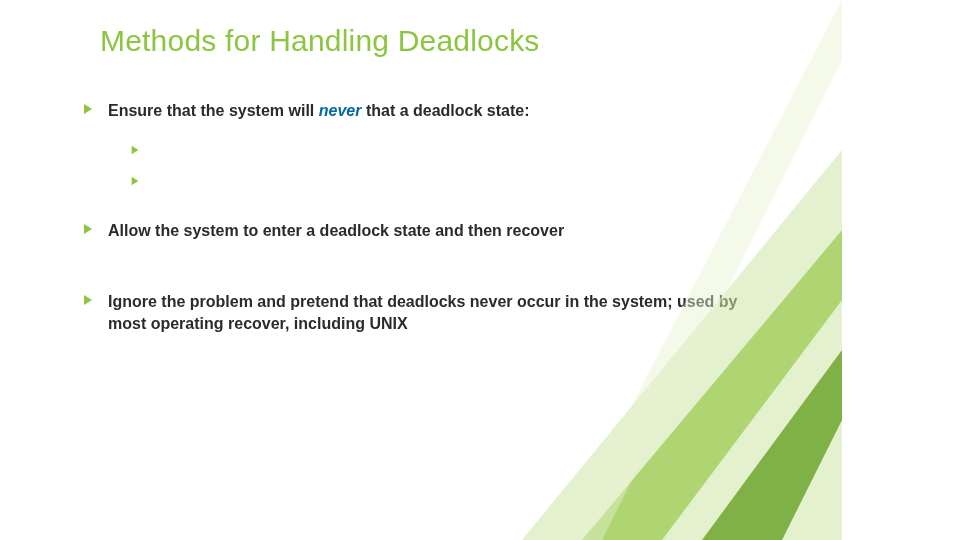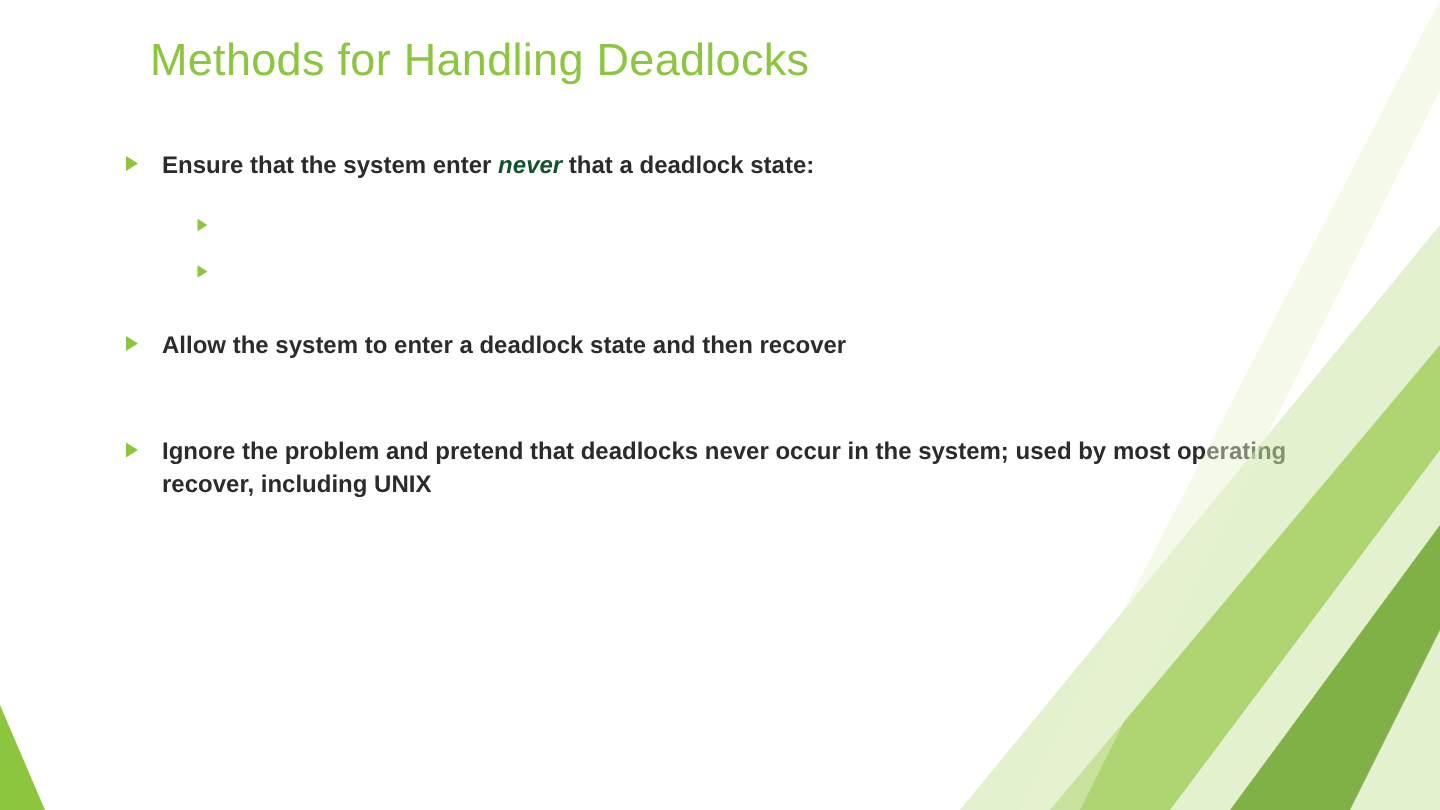--- a/index.html
+++ b/index.html
@@ -1,19 +1,19 @@
 <!DOCTYPE html>
 <html><head>
 <meta charset="utf-8">
 <style>
   * { margin: 0; padding: 0; box-sizing: border-box; }
   html, body { width: 960px; height: 540px; overflow: hidden; font-family: "Trebuchet MS", "Segoe UI", Arial, sans-serif; background: #fff; }
   .slide {
     position: relative;
-    width: 960px;
+    width: 842px;
     height: 540px;
     background: #ffffff;
   }
   .title {
     position: absolute;
     top: 24px;
     left: 100px;
     font-size: 30px;
     font-weight: 400;
     color: #8cc63f;
@@ -49,21 +49,21 @@
     line-height: 1.35;
     color: #2b2b2b;
   }
   .text-l2 {
     font-size: 14.5px;
     font-weight: 400;
     line-height: 1.35;
     color: #2b2b2b;
   }
   .emph {
-    color: #14532d;
+    color: #0369a1;
     font-weight: 700;
     font-style: italic;
   }
 
   
   .deco {
     position: absolute;
     inset: 0;
     pointer-events: none;
   }
@@ -84,21 +84,21 @@
 
   <div class="content">
 
     <div class="bullet-row">
       <span class="arrow">
         <svg width="12" height="12" viewBox="0 0 12 12">
             <polygon points="2,1 10,6 2,11" fill="#8cc63f"></polygon>
           </svg>
       </span>
       <div class="text-l1">
-        <span>Ensure that the system enter </span><span class="emph">never</span><span> that a deadlock state:</span>
+        <span>Ensure that the system will </span><span class="emph">never</span><span> that a deadlock state:</span>
       </div>
     </div>
 
     <div class="bullet-row sub">
       <span class="arrow">
         <svg width="10" height="10" viewBox="0 0 12 12">
             <polygon points="2,1 10,6 2,11" fill="#8cc63f"></polygon>
           </svg>
       </span>
     </div>

